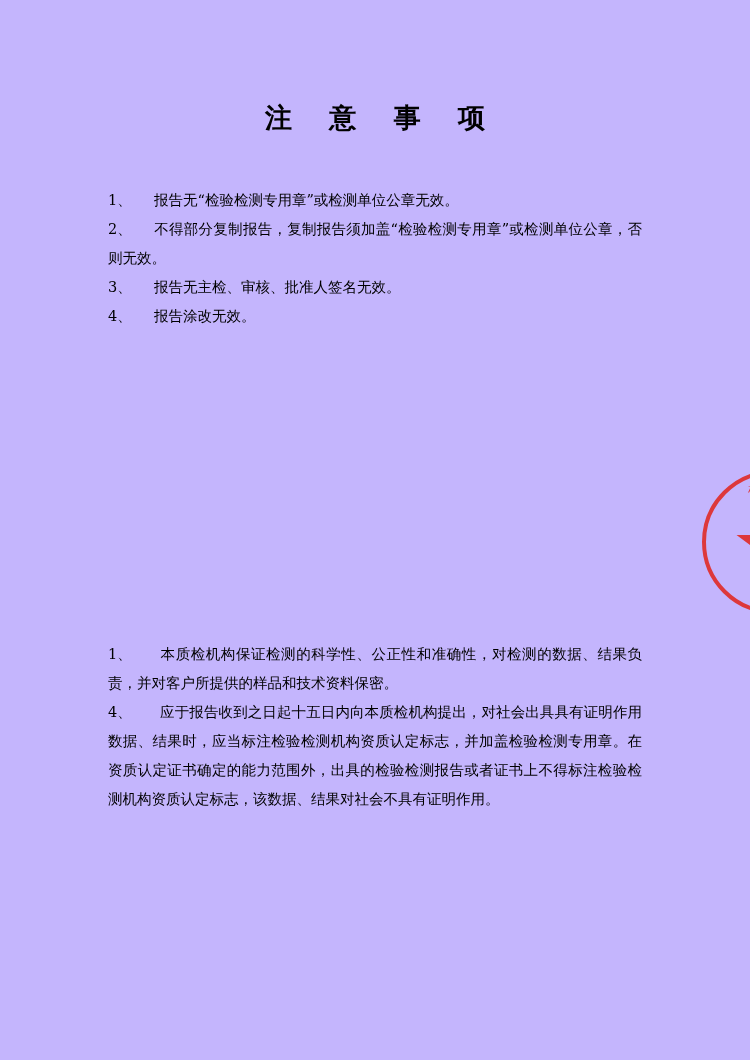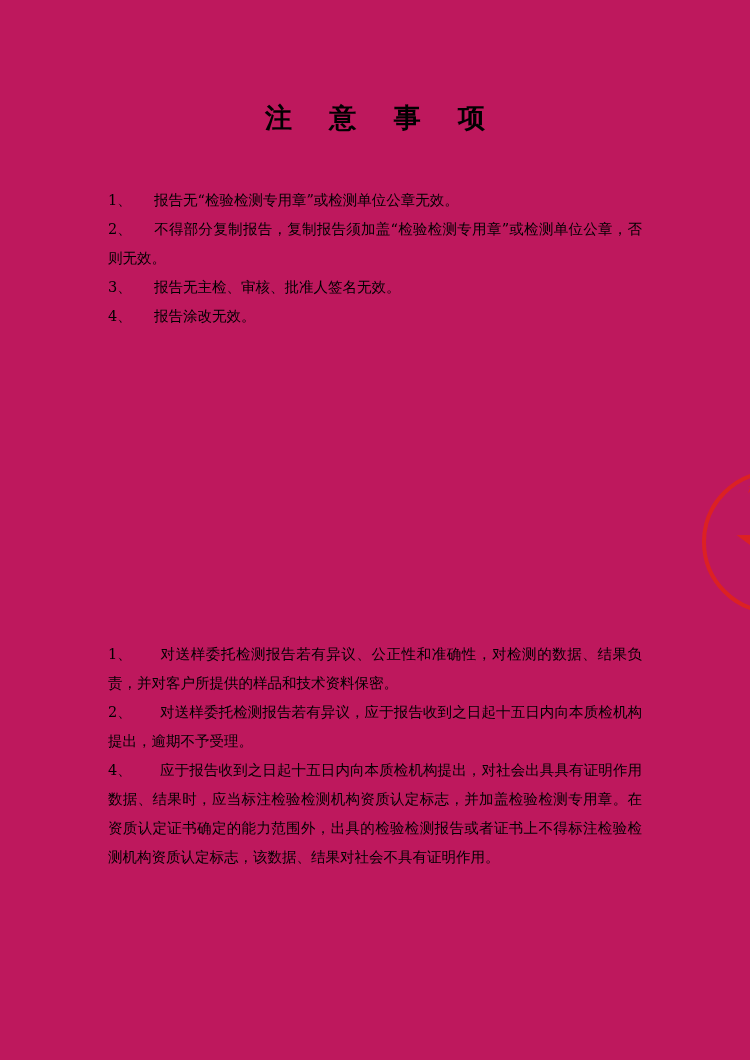--- a/index.html
+++ b/index.html
@@ -11,21 +11,21 @@
     width: 750px;
     height: 1060px;
     position: relative;
     font-family: "DejaVu Serif", "Liberation Serif", serif;
     color: #000000;
     overflow: hidden;
   }
   .page {
     position: absolute;
     inset: 0;
-    background: #be185d;
+    background: #c4b5fd;
   }
   .section-title {
     text-align: center;
     font-size: 27px;
     font-weight: bold;
     letter-spacing: 14px;
     text-indent: 14px;
     font-family: "DejaVu Serif", "Liberation Serif", serif;
   }
   #notice-title {
@@ -91,24 +91,21 @@
       <span class="num">3、</span><span class="txt">报告无主检、审核、批准人签名无效。</span>
     </div>
     <div class="item">
       <span class="num">4、</span><span class="txt">报告涂改无效。</span>
     </div>
   </div>
 
 
   <div class="list-block" id="declaration-list">
     <div class="item indent-extra">
-      <span class="num">1、</span><span class="txt">对送样委托检测报告若有异议、公正性和准确性，对检测的数据、结果负责，并对客户所提供的样品和技术资料保密。</span>
-    </div>
-    <div class="item indent-extra">
-      <span class="num">2、</span><span class="txt">对送样委托检测报告若有异议，应于报告收到之日起十五日内向本质检机构提出，逾期不予受理。</span>
+      <span class="num">1、</span><span class="txt">本质检机构保证检测的科学性、公正性和准确性，对检测的数据、结果负责，并对客户所提供的样品和技术资料保密。</span>
     </div>
     <div class="item indent-extra">
       <span class="num">4、</span><span class="txt">应于报告收到之日起十五日内向本质检机构提出，对社会出具具有证明作用数据、结果时，应当标注检验检测机构资质认定标志，并加盖检验检测专用章。在资质认定证书确定的能力范围外，出具的检验检测报告或者证书上不得标注检验检测机构资质认定标志，该数据、结果对社会不具有证明作用。</span>
     </div>
   </div>
 
   <div class="seal">
     <svg width="148" height="148" viewBox="0 0 148 148" aria-hidden="true">
       <g opacity="0.85">
         <circle cx="74" cy="74" r="70" fill="none" stroke="#e2231a" stroke-width="4"></circle>

